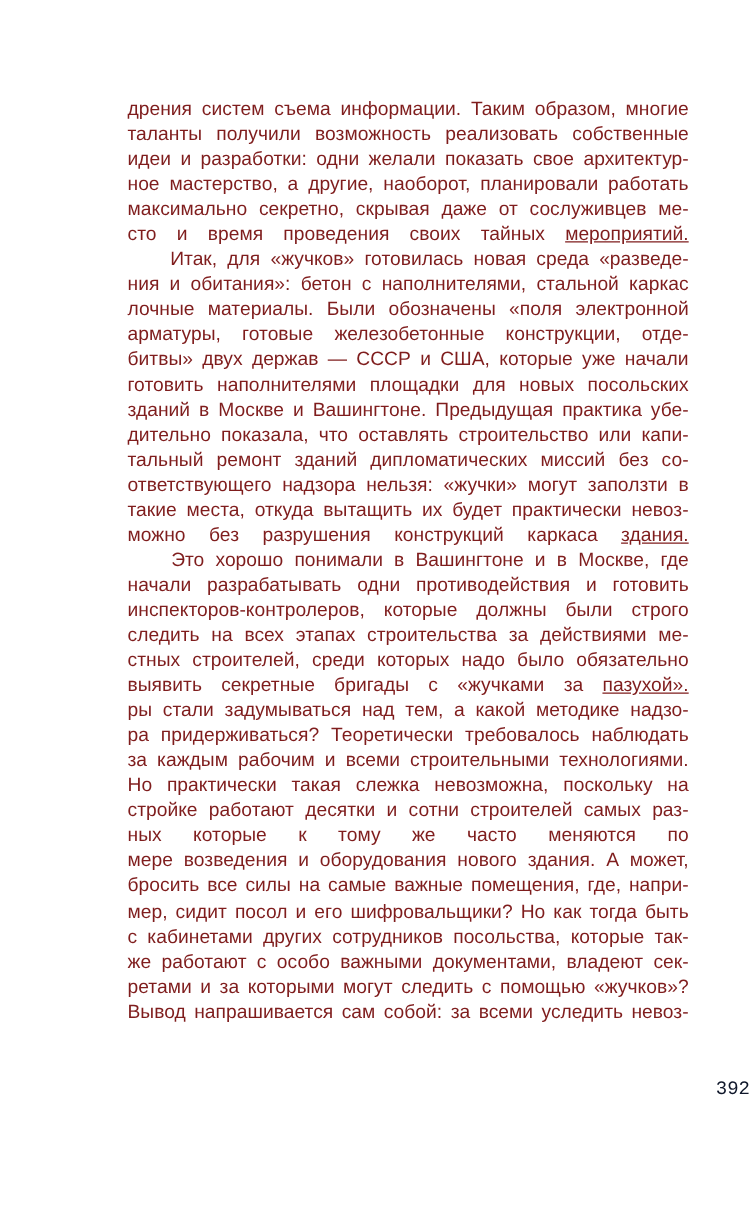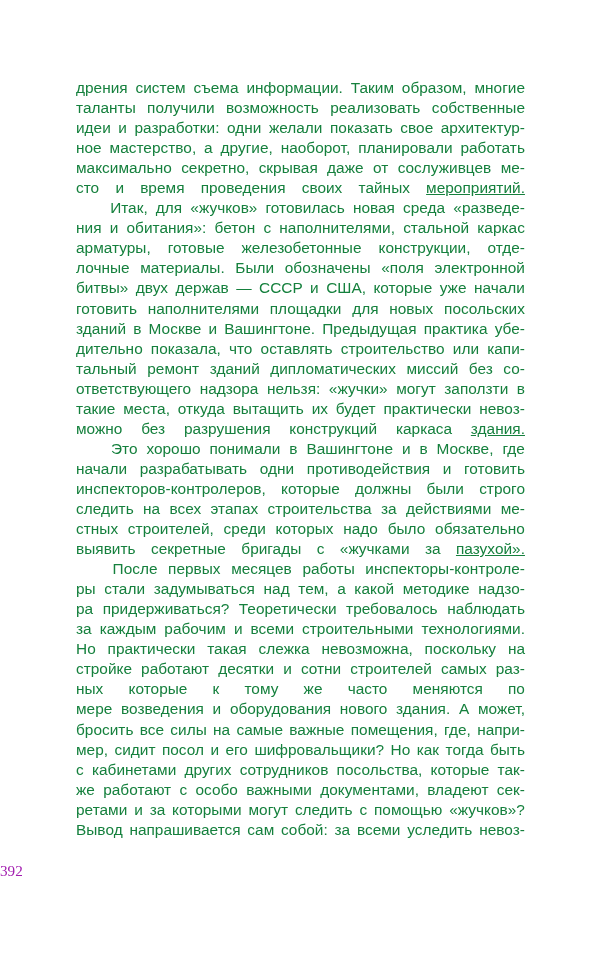--- a/index.html
+++ b/index.html
@@ -34,21 +34,22 @@
   }
 
   
   .line {
     display: flex;
     width: 100%;
     font-size: 15.4px;
     line-height: 20.05px;
     letter-spacing: 0.02px;
     white-space: pre;
-    color: #15803d;
+    color: #7f1d1d;
+    margin-left: 26px;
   }
 
   
   .line.just {
     justify-content: space-between;
   }
   
   .line.last {
     justify-content: space-between;
   }
@@ -72,65 +73,64 @@
     display: inline-block;
     width: 26px;
     flex: 0 0 26px;
   }
 
   #folio {
     position: absolute;
     top: 862px;
     left: 0;
     width: 600px;
-    text-align: left;
+    text-align: right;
     font-size: 15.2px;
     line-height: 18px;
-    color: #a21caf;
-    font-family: Liberation Serif, serif;
+    color: #0f172a;
+    font-family: Liberation Mono, monospace;
   }
 </style>
 </head>
 <body>
 
 <div id="page">
 
   <div id="text-column">
       <div class="para">
         <div class="line just"><span class="w">дрения</span><span class="w">систем</span><span class="w">съема</span><span class="w">информации.</span><span class="w">Таким</span><span class="w">образом,</span><span class="w">многие</span></div>
         <div class="line just"><span class="w">таланты</span><span class="w">получили</span><span class="w">возможность</span><span class="w">реализовать</span><span class="w">собственные</span></div>
         <div class="line just"><span class="w">идеи</span><span class="w">и</span><span class="w">разработки:</span><span class="w">одни</span><span class="w">желали</span><span class="w">показать</span><span class="w">свое</span><span class="w">архитектур-</span></div>
         <div class="line just"><span class="w">ное</span><span class="w">мастерство,</span><span class="w">а</span><span class="w">другие,</span><span class="w">наоборот,</span><span class="w">планировали</span><span class="w">работать</span></div>
         <div class="line just"><span class="w">максимально</span><span class="w">секретно,</span><span class="w">скрывая</span><span class="w">даже</span><span class="w">от</span><span class="w">сослуживцев</span><span class="w">ме-</span></div>
         <div class="line last"><span class="w">сто</span><span class="w">и</span><span class="w">время</span><span class="w">проведения</span><span class="w">своих</span><span class="w">тайных</span><span class="w">мероприятий.</span></div>
       </div>
       <div class="para">
         <div class="line just"><span class="indent"></span><span class="w">Итак,</span><span class="w">для</span><span class="w">«жучков»</span><span class="w">готовилась</span><span class="w">новая</span><span class="w">среда</span><span class="w">«разведе-</span></div>
         <div class="line just"><span class="w">ния</span><span class="w">и</span><span class="w">обитания»:</span><span class="w">бетон</span><span class="w">с</span><span class="w">наполнителями,</span><span class="w">стальной</span><span class="w">каркас</span></div>
+        <div class="line just"><span class="w">лочные</span><span class="w">материалы.</span><span class="w">Были</span><span class="w">обозначены</span><span class="w">«поля</span><span class="w">электронной</span></div>
         <div class="line just"><span class="w">арматуры,</span><span class="w">готовые</span><span class="w">железобетонные</span><span class="w">конструкции,</span><span class="w">отде-</span></div>
-        <div class="line just"><span class="w">лочные</span><span class="w">материалы.</span><span class="w">Были</span><span class="w">обозначены</span><span class="w">«поля</span><span class="w">электронной</span></div>
         <div class="line just"><span class="w">битвы»</span><span class="w">двух</span><span class="w">держав</span><span class="w">—</span><span class="w">СССР</span><span class="w">и</span><span class="w">США,</span><span class="w">которые</span><span class="w">уже</span><span class="w">начали</span></div>
         <div class="line just"><span class="w">готовить</span><span class="w">наполнителями</span><span class="w">площадки</span><span class="w">для</span><span class="w">новых</span><span class="w">посольских</span></div>
         <div class="line just"><span class="w">зданий</span><span class="w">в</span><span class="w">Москве</span><span class="w">и</span><span class="w">Вашингтоне.</span><span class="w">Предыдущая</span><span class="w">практика</span><span class="w">убе-</span></div>
         <div class="line just"><span class="w">дительно</span><span class="w">показала,</span><span class="w">что</span><span class="w">оставлять</span><span class="w">строительство</span><span class="w">или</span><span class="w">капи-</span></div>
         <div class="line just"><span class="w">тальный</span><span class="w">ремонт</span><span class="w">зданий</span><span class="w">дипломатических</span><span class="w">миссий</span><span class="w">без</span><span class="w">со-</span></div>
         <div class="line just"><span class="w">ответствующего</span><span class="w">надзора</span><span class="w">нельзя:</span><span class="w">«жучки»</span><span class="w">могут</span><span class="w">заползти</span><span class="w">в</span></div>
         <div class="line just"><span class="w">такие</span><span class="w">места,</span><span class="w">откуда</span><span class="w">вытащить</span><span class="w">их</span><span class="w">будет</span><span class="w">практически</span><span class="w">невоз-</span></div>
         <div class="line last"><span class="w">можно</span><span class="w">без</span><span class="w">разрушения</span><span class="w">конструкций</span><span class="w">каркаса</span><span class="w">здания.</span></div>
       </div>
       <div class="para">
         <div class="line just"><span class="indent"></span><span class="w">Это</span><span class="w">хорошо</span><span class="w">понимали</span><span class="w">в</span><span class="w">Вашингтоне</span><span class="w">и</span><span class="w">в</span><span class="w">Москве,</span><span class="w">где</span></div>
         <div class="line just"><span class="w">начали</span><span class="w">разрабатывать</span><span class="w">одни</span><span class="w">противодействия</span><span class="w">и</span><span class="w">готовить</span></div>
         <div class="line just"><span class="w">инспекторов-контролеров,</span><span class="w">которые</span><span class="w">должны</span><span class="w">были</span><span class="w">строго</span></div>
         <div class="line just"><span class="w">следить</span><span class="w">на</span><span class="w">всех</span><span class="w">этапах</span><span class="w">строительства</span><span class="w">за</span><span class="w">действиями</span><span class="w">ме-</span></div>
         <div class="line just"><span class="w">стных</span><span class="w">строителей,</span><span class="w">среди</span><span class="w">которых</span><span class="w">надо</span><span class="w">было</span><span class="w">обязательно</span></div>
         <div class="line last"><span class="w">выявить</span><span class="w">секретные</span><span class="w">бригады</span><span class="w">с</span><span class="w">«жучками</span><span class="w">за</span><span class="w">пазухой».</span></div>
       </div>
       <div class="para">
-        <div class="line just"><span class="indent"></span><span class="w">После</span><span class="w">первых</span><span class="w">месяцев</span><span class="w">работы</span><span class="w">инспекторы-контроле-</span></div>
         <div class="line just"><span class="w">ры</span><span class="w">стали</span><span class="w">задумываться</span><span class="w">над</span><span class="w">тем,</span><span class="w">а</span><span class="w">какой</span><span class="w">методике</span><span class="w">надзо-</span></div>
         <div class="line just"><span class="w">ра</span><span class="w">придерживаться?</span><span class="w">Теоретически</span><span class="w">требовалось</span><span class="w">наблюдать</span></div>
         <div class="line just"><span class="w">за</span><span class="w">каждым</span><span class="w">рабочим</span><span class="w">и</span><span class="w">всеми</span><span class="w">строительными</span><span class="w">технологиями.</span></div>
         <div class="line just"><span class="w">Но</span><span class="w">практически</span><span class="w">такая</span><span class="w">слежка</span><span class="w">невозможна,</span><span class="w">поскольку</span><span class="w">на</span></div>
         <div class="line just"><span class="w">стройке</span><span class="w">работают</span><span class="w">десятки</span><span class="w">и</span><span class="w">сотни</span><span class="w">строителей</span><span class="w">самых</span><span class="w">раз-</span></div>
         <div class="line just"><span class="w">ных</span><span class="w">которые</span><span class="w">к</span><span class="w">тому</span><span class="w">же</span><span class="w">часто</span><span class="w">меняются</span><span class="w">по</span></div>
         <div class="line just"><span class="w">мере</span><span class="w">возведения</span><span class="w">и</span><span class="w">оборудования</span><span class="w">нового</span><span class="w">здания.</span><span class="w">А</span><span class="w">может,</span></div>
         <div class="line just"><span class="w">бросить</span><span class="w">все</span><span class="w">силы</span><span class="w">на</span><span class="w">самые</span><span class="w">важные</span><span class="w">помещения,</span><span class="w">где,</span><span class="w">напри-</span></div>
         <div class="line just"><span class="w">мер,</span><span class="w">сидит</span><span class="w">посол</span><span class="w">и</span><span class="w">его</span><span class="w">шифровальщики?</span><span class="w">Но</span><span class="w">как</span><span class="w">тогда</span><span class="w">быть</span></div>
         <div class="line just"><span class="w">с</span><span class="w">кабинетами</span><span class="w">других</span><span class="w">сотрудников</span><span class="w">посольства,</span><span class="w">которые</span><span class="w">так-</span></div>

